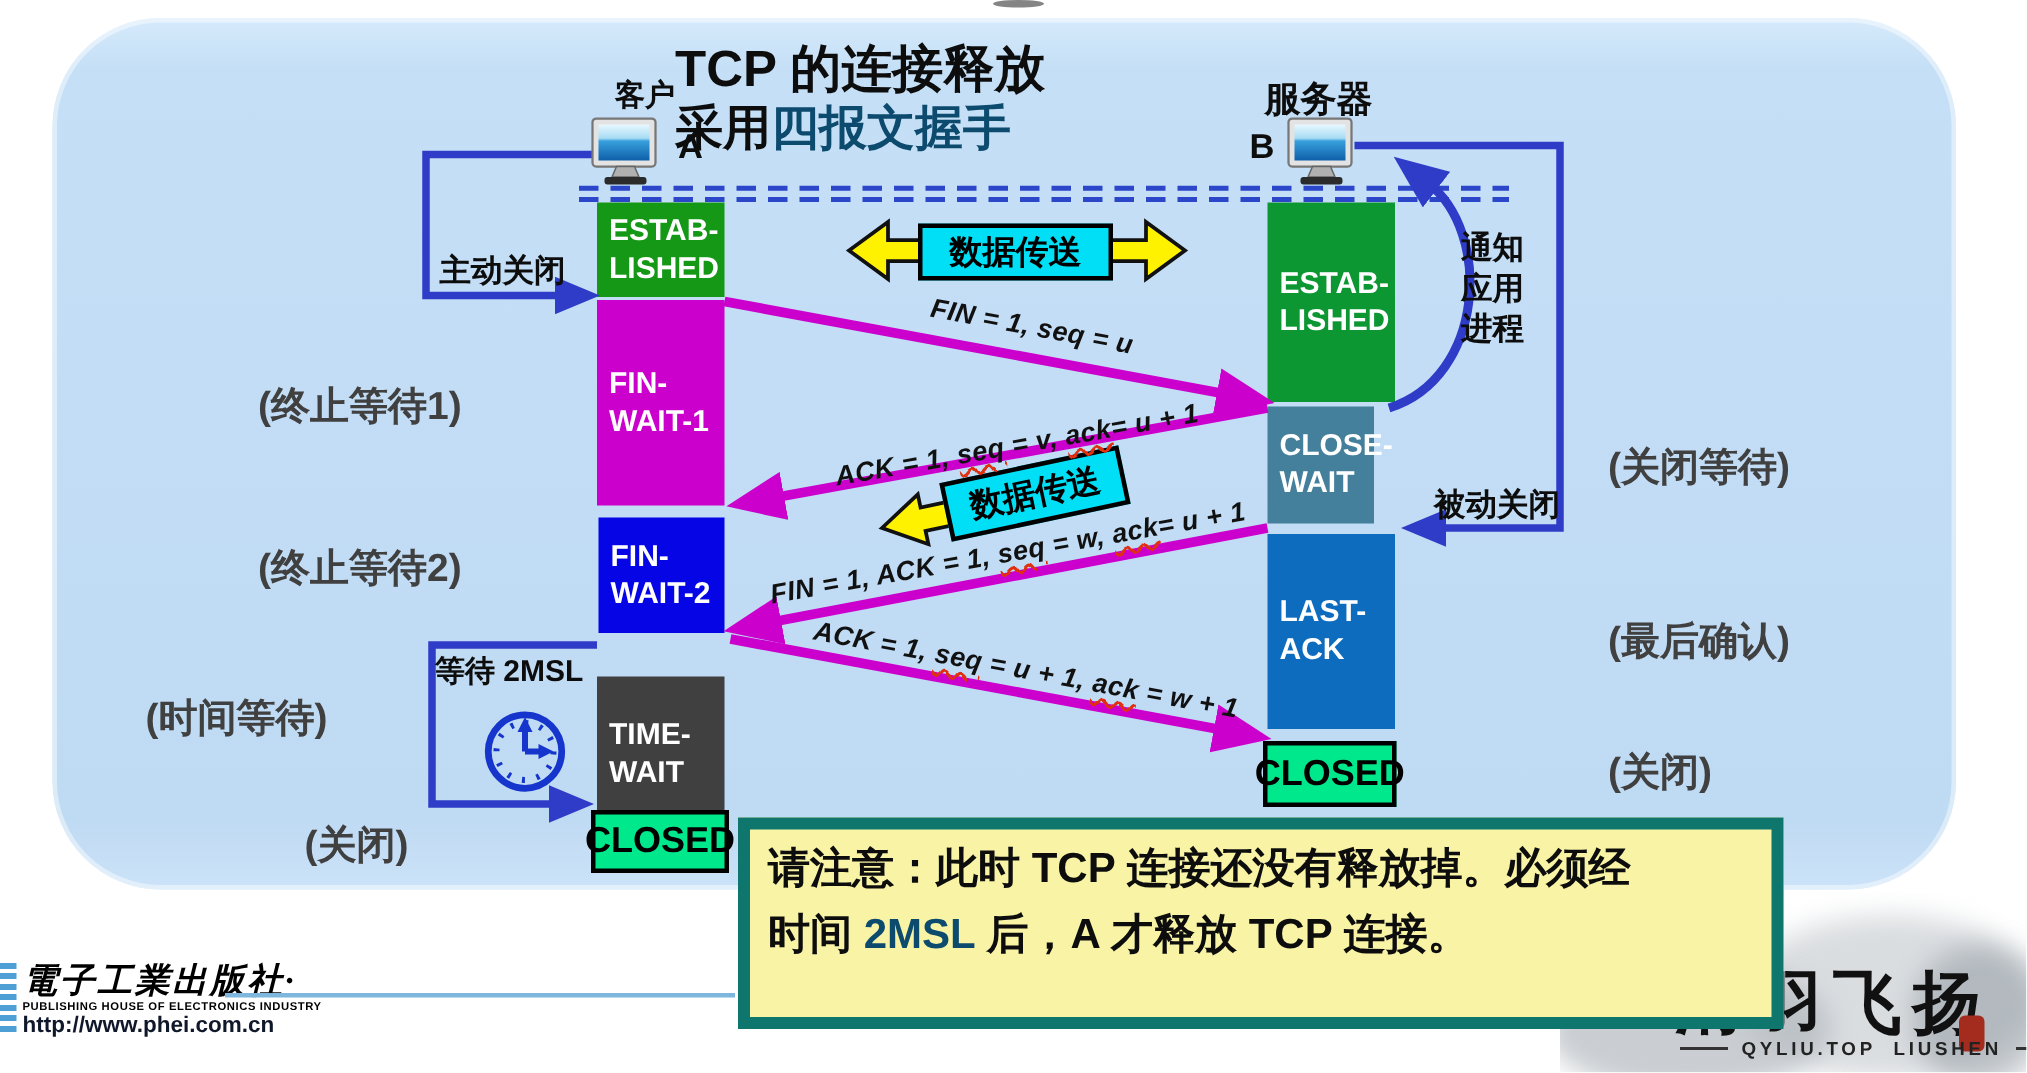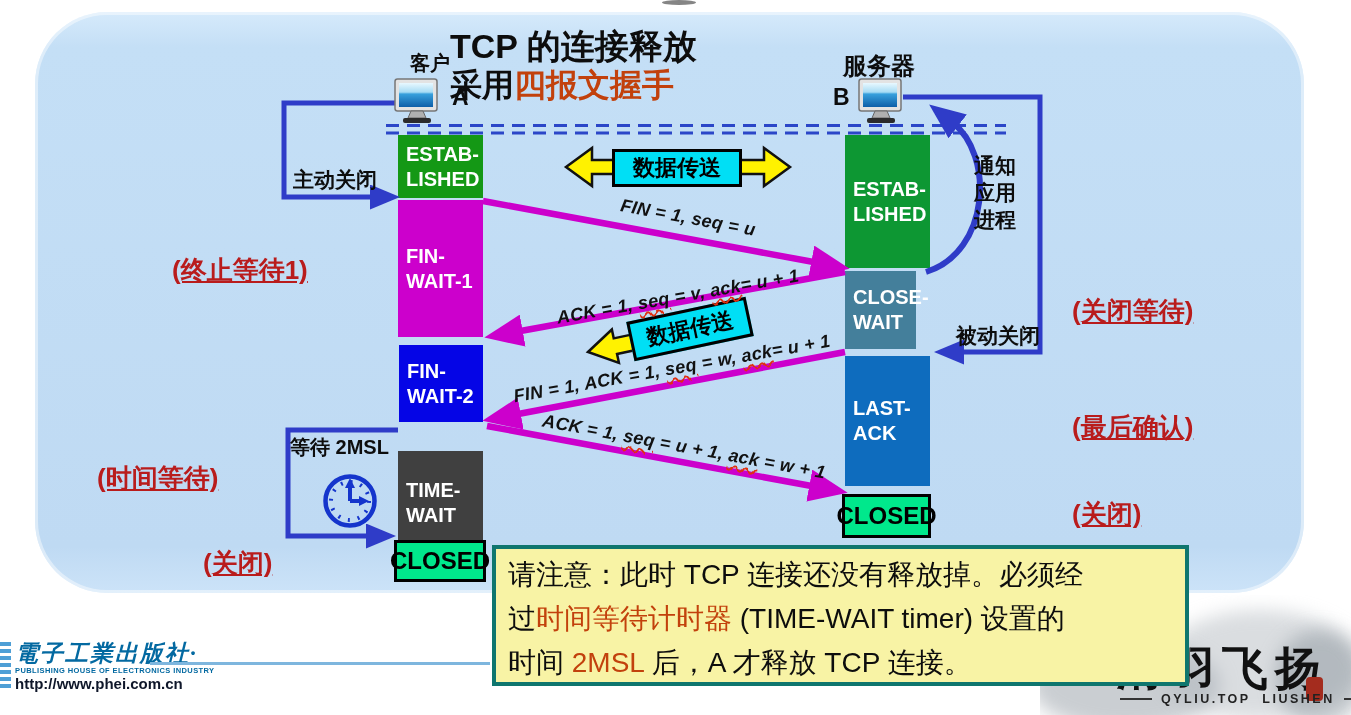--- a/index.html
+++ b/index.html
@@ -12,40 +12,40 @@
           border-radius:50%;opacity:.8;z-index:6;}
   .overlay{position:absolute;left:0;top:0;z-index:3;pointer-events:none;}
   .mg{stroke:#CC00CC;stroke-width:6.5;fill:none;}
   .bl{stroke:#2F3CC8;stroke-width:5;fill:none;}
   .bl2{stroke:#2F3CC8;stroke-width:6;fill:none;}
   .dash{stroke:#2B46C8;stroke-width:3.2;stroke-dasharray:13 8;}
   .yl{fill:#FFF200;stroke:#111;stroke-width:2.5;}
   .title{position:absolute;left:450px;top:26px;width:440px;text-align:left;z-index:4;}
   .title .t1{font-size:34px;font-weight:800;color:#0d0d0d;line-height:40px;}
   .title .t2{font-size:32px;font-weight:800;color:#0d0d0d;line-height:38px;}
-  .red{color:#c2410c;}
+  .red{color:#0c4a6e;}
   .hdr{position:absolute;z-index:4;font-weight:800;color:#0d0d0d;}
   .statebox{position:absolute;z-index:2;display:flex;align-items:center;
             color:#fff;font-weight:800;font-size:20px;line-height:25px;
             padding-left:8px;white-space:pre-line;box-sizing:border-box;}
   .closedbox{position:absolute;z-index:2;display:flex;align-items:center;justify-content:center;
              background:#00E88C;border:3px solid #000;color:#000;font-weight:800;font-size:24px;
              box-sizing:border-box;}
-  .sidelabel{position:absolute;z-index:4;font-size:26px;font-weight:800;color:#b91c1c;white-space:nowrap;text-decoration:underline;}
+  .sidelabel{position:absolute;z-index:4;font-size:26px;font-weight:800;color:#404040;white-space:nowrap;}
   .anno{position:absolute;z-index:4;font-size:21px;font-weight:800;color:#0d0d0d;white-space:pre-line;}
   .dt{position:absolute;z-index:4;display:flex;align-items:center;justify-content:center;
       background:#00DFF5;border:3px solid #000;font-size:22px;font-weight:800;color:#000;
       box-sizing:border-box;}
   .msg{position:absolute;z-index:4;font-size:18px;font-weight:800;font-style:italic;color:#111;
        white-space:nowrap;transform-origin:center;letter-spacing:.3px;}
   .wavy{text-decoration:underline wavy #E03010 1.5px;text-underline-offset:3px;}
   .note{position:absolute;left:492px;top:545px;width:697px;height:141px;background:#F8F3A5;
-        border:4px solid #0f766e;z-index:5;box-sizing:border-box;padding:4px 12px;
-        font-size:28px;font-weight:400;color:#0d0d0d;line-height:44px;white-space:nowrap;}
-  .pub{position:absolute;z-index:2;color:#0369a1;}
+        border:8px solid #0f766e;z-index:5;box-sizing:border-box;padding:4px 12px;
+        font-size:28px;font-weight:700;color:#0d0d0d;line-height:44px;white-space:nowrap;}
+  .pub{position:absolute;z-index:2;color:#000000;}
   .pub-cn{left:15px;top:638px;font-size:23px;font-weight:700;font-family:"Liberation Serif",serif;
           font-style:italic;letter-spacing:2px;}
   .pub-en{left:15px;top:666px;font-size:7.5px;font-weight:700;letter-spacing:.4px;}
   .pub-url{left:15px;top:675px;font-size:15px;font-weight:800;color:#0f172a;}
   .pub-mark{position:absolute;left:0;top:642px;width:11px;height:46px;z-index:2;
             background:repeating-linear-gradient(180deg,#4E9FD6 0 4px,#fff 4px 7px);}
   .pub-line{position:absolute;left:150px;top:662px;width:340px;height:2.5px;background:#7EB6DE;z-index:2;}
   .wm{position:absolute;left:1040px;top:595px;width:311px;height:120px;z-index:2;overflow:hidden;}
   .blob{position:absolute;border-radius:50%;filter:blur(9px);}
   .wm-title{position:absolute;left:1116px;top:638px;z-index:4;font-family:"Liberation Serif",serif;
@@ -147,37 +147,37 @@
   <div class="closedbox" style="left:842px;top:494px;width:89px;height:44px;">CLOSED</div>
 
   <div class="anno" style="left:293px;top:166px;">主动关闭</div>
   <div class="anno" style="left:956px;top:322px;">被动关闭</div>
   <div class="anno" style="left:974px;top:152px;line-height:27px;">通知
 应用
 进程</div>
   <div class="anno" style="left:290px;top:434px;font-size:20px;">等待 2MSL</div>
 
   <div class="sidelabel" style="left:172px;top:253px;">(终止等待1)</div>
+  <div class="sidelabel" style="left:172px;top:361px;">(终止等待2)</div>
   <div class="sidelabel" style="left:97px;top:461px;">(时间等待)</div>
   <div class="sidelabel" style="left:203px;top:546px;">(关闭)</div>
   <div class="sidelabel" style="left:1072px;top:294px;">(关闭等待)</div>
   <div class="sidelabel" style="left:1072px;top:410px;">(最后确认)</div>
   <div class="sidelabel" style="left:1072px;top:497px;">(关闭)</div>
 
   <div class="dt" style="left:612px;top:149px;width:130px;height:38px;">数据传送</div>
   <div class="dt" style="left:629px;top:309px;width:122px;height:40px;transform:rotate(-12deg);">数据传送</div>
 
   <div class="msg" style="left:688px;top:218px;transform:translate(-50%,-50%) rotate(10.5deg);"><span>FIN = 1, seq = u</span></div>
   <div class="msg" style="left:678px;top:297px;transform:translate(-50%,-50%) rotate(-10deg);"><span>ACK = 1, </span><span class="wavy">seq</span><span> = v, </span><span class="wavy">ack</span><span>= u + 1</span></div>
   <div class="msg" style="left:672px;top:369px;transform:translate(-50%,-50%) rotate(-10deg);"><span>FIN = 1, ACK = 1, </span><span class="wavy">seq</span><span> = w, </span><span class="wavy">ack</span><span>= u + 1</span></div>
   <div class="msg" style="left:684px;top:447px;transform:translate(-50%,-50%) rotate(10.5deg);"><span>ACK = 1, </span><span class="wavy">seq</span><span> = u + 1, </span><span class="wavy">ack</span><span> = w + 1</span></div>
 
   <div class="note">
     <div>请注意：此时 TCP 连接还没有释放掉。必须经</div>
-    <div><span>过</span><span class="red">时间等待计时器</span><span> (TIME-WAIT timer) 设置的</span></div>
     <div><span>时间 </span><span class="red">2MSL</span><span> 后，A 才释放 TCP 连接。</span></div>
   </div>
 
   <div class="pub-mark"></div>
   <div class="pub pub-cn" style="position:absolute;">電子工業出版社·</div>
   <div class="pub pub-en" style="position:absolute;">PUBLISHING HOUSE OF ELECTRONICS INDUSTRY</div>
   <div class="pub pub-url" style="position:absolute;">http://www.phei.com.cn</div>
   <div class="pub-line"></div>
 
   <div class="wm">

